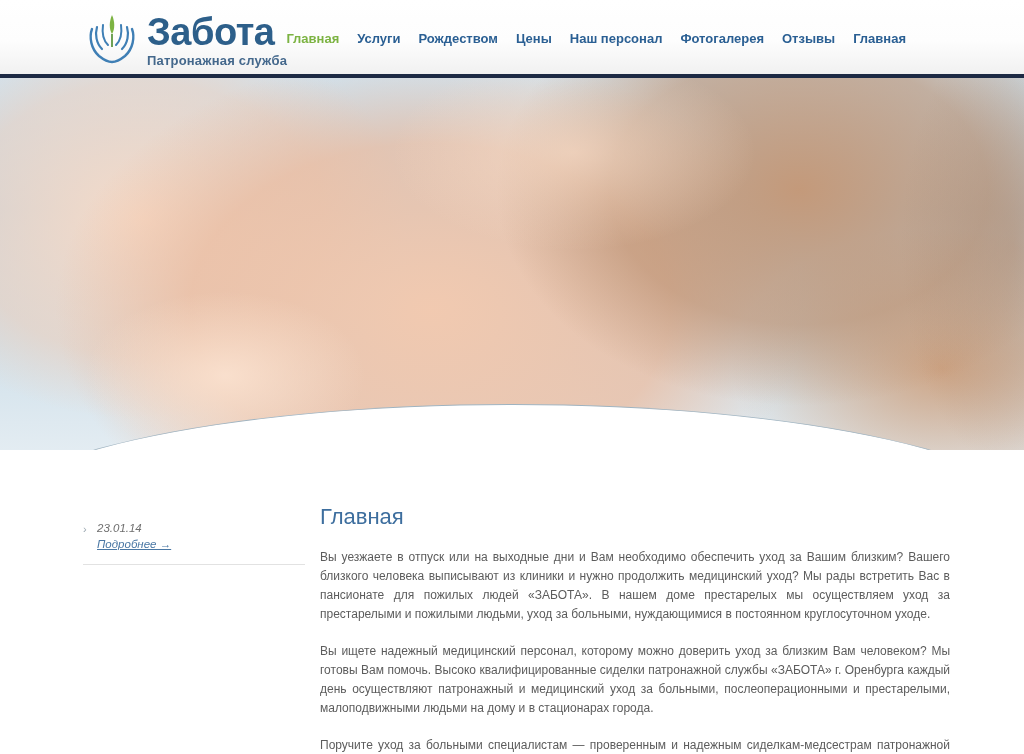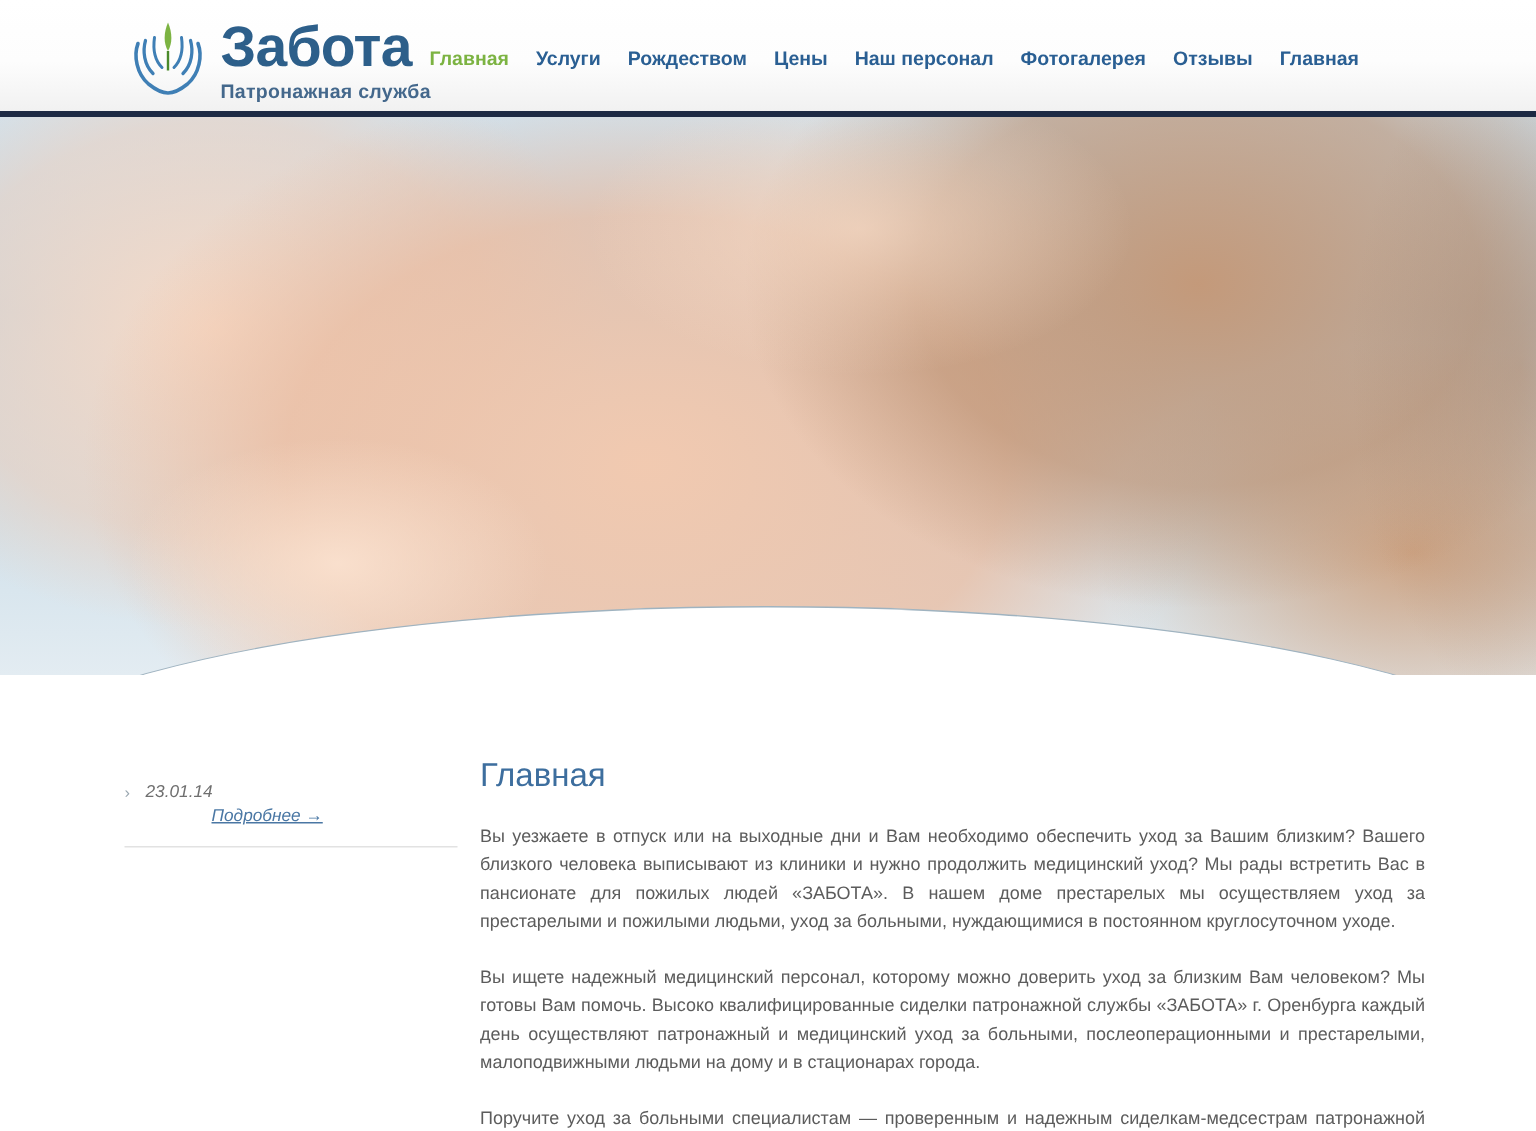--- a/index.html
+++ b/index.html
@@ -164,21 +164,20 @@
     font-style: italic;
     margin-top: 18px;
   }
   .news-more {
     display: inline-block;
     font-size: 11.5px;
     color: #4a77a4;
     font-style: italic;
     text-decoration: underline;
     margin-top: 3px;
-    margin-left: 44px;
   }
 
   .main {
     margin-left: 15px;
     width: 630px;
   }
   .main h1 {
     margin: 0 0 18px 0;
     font-size: 22px;
     font-weight: normal;

